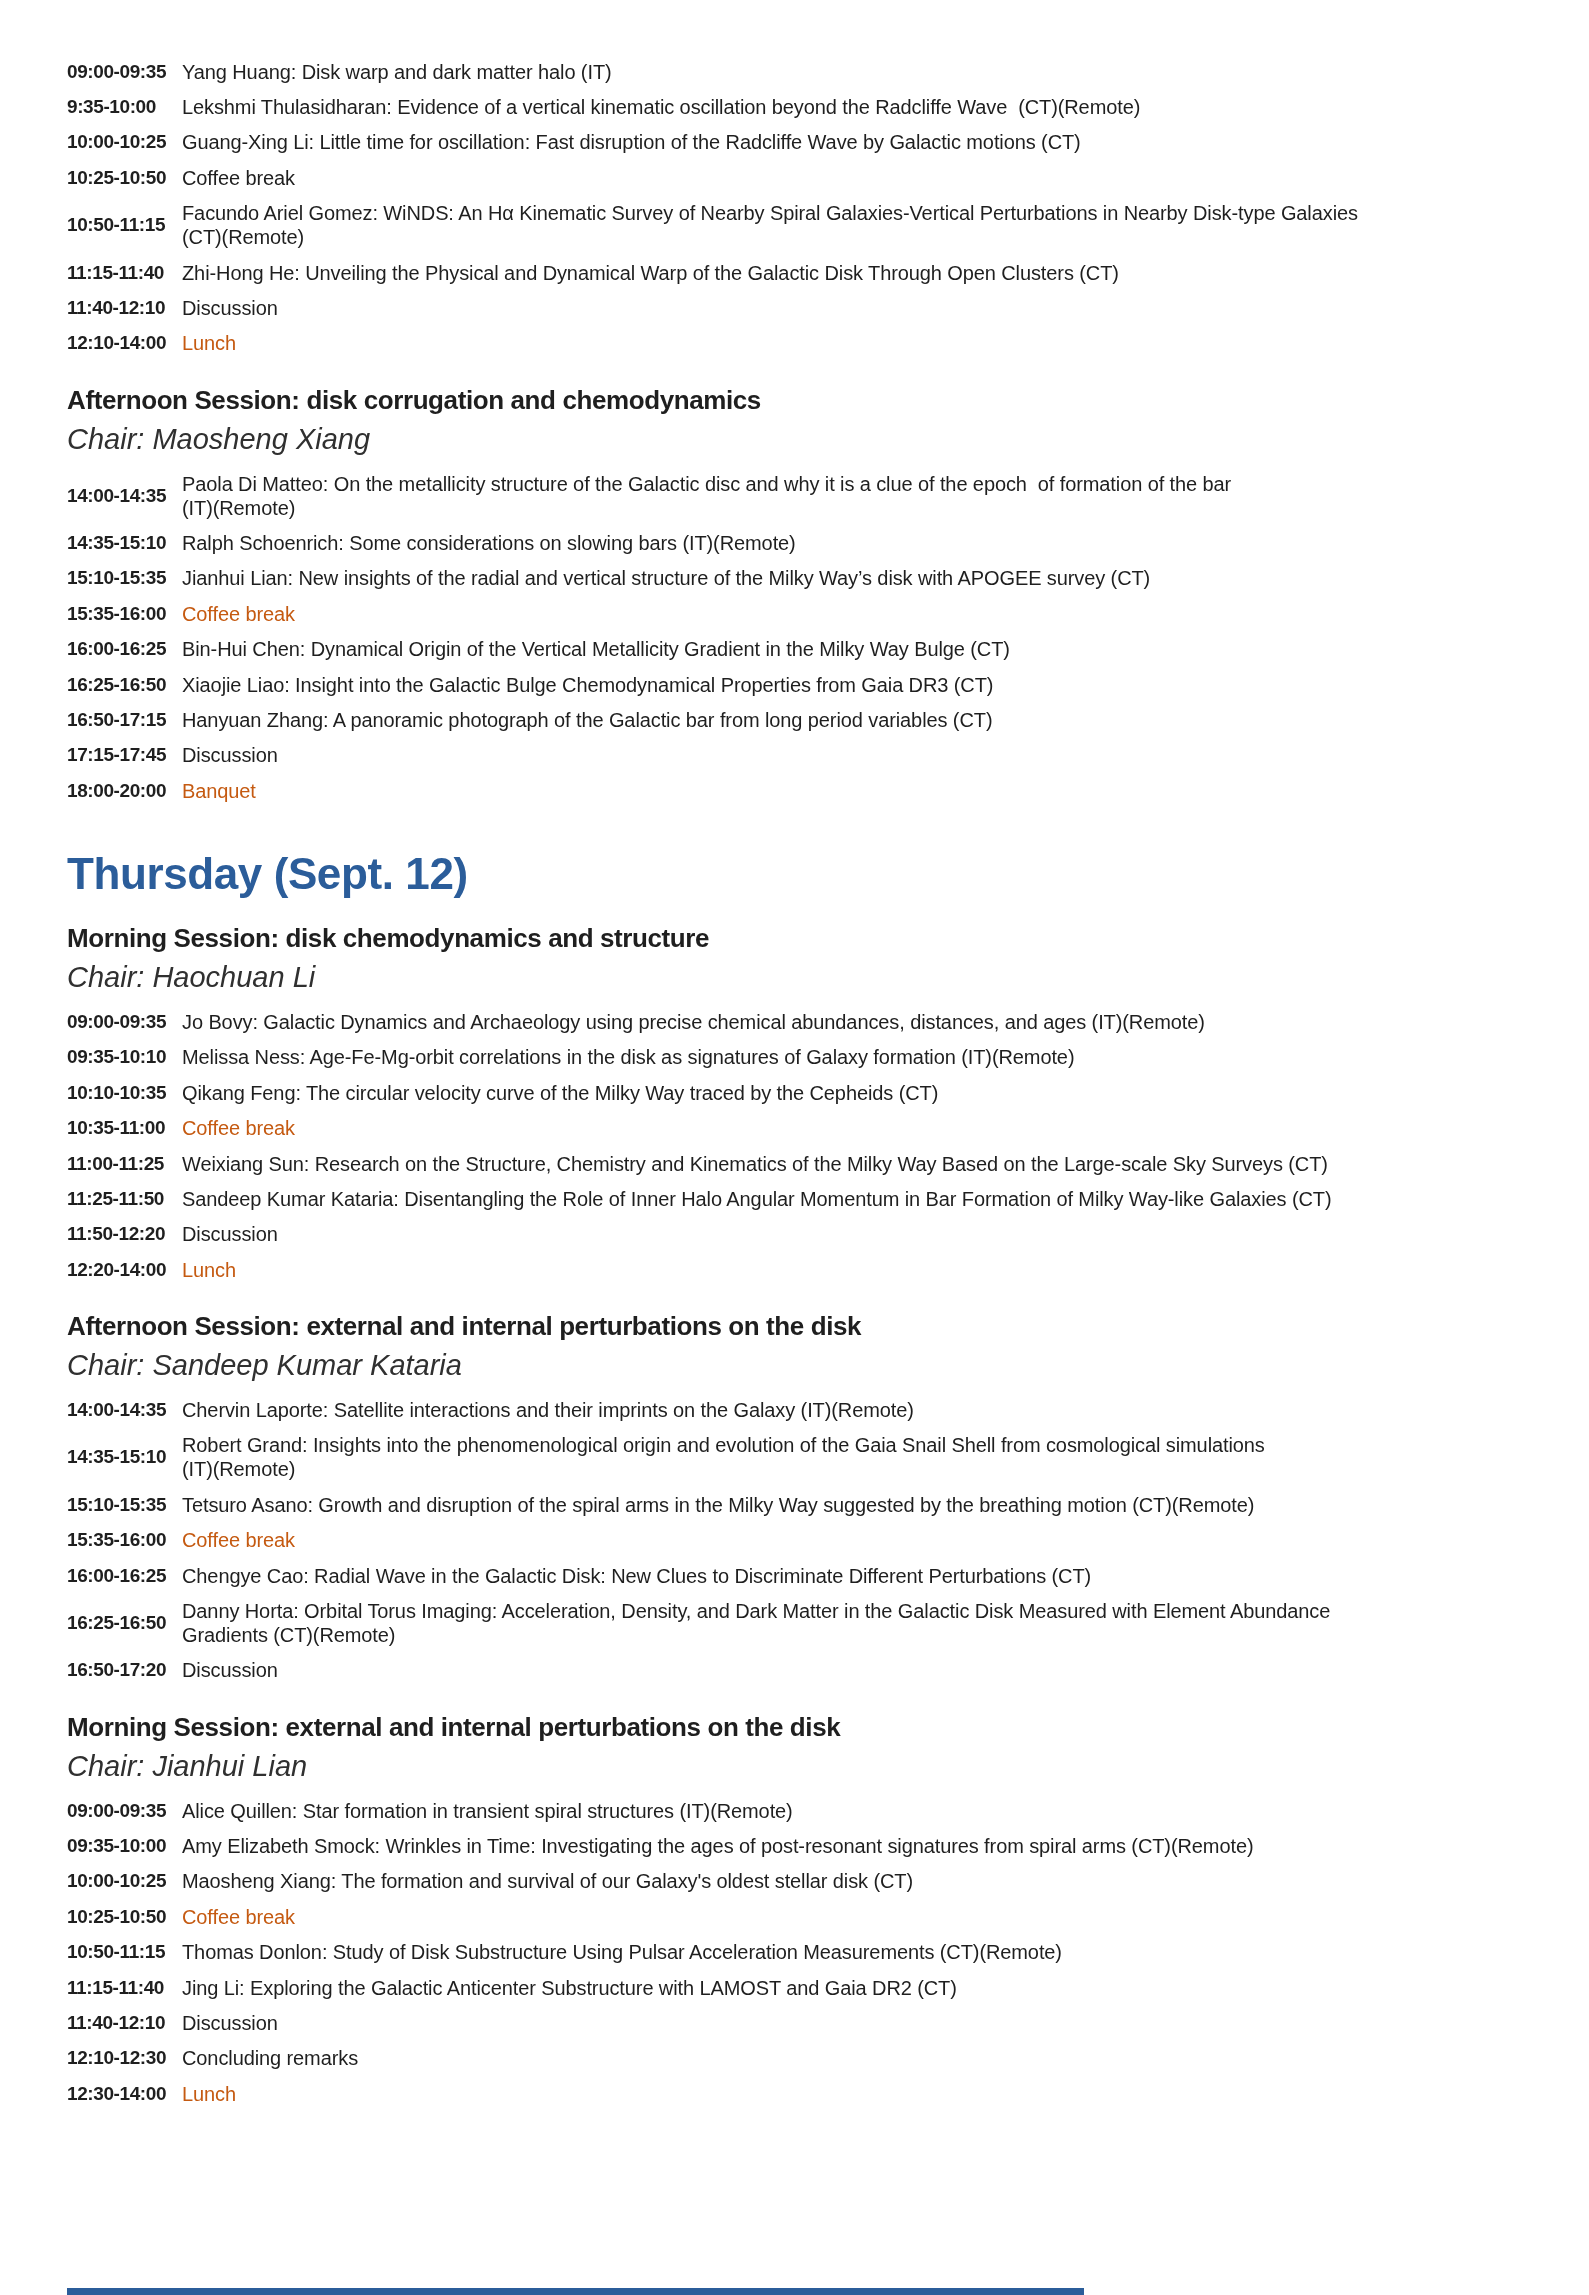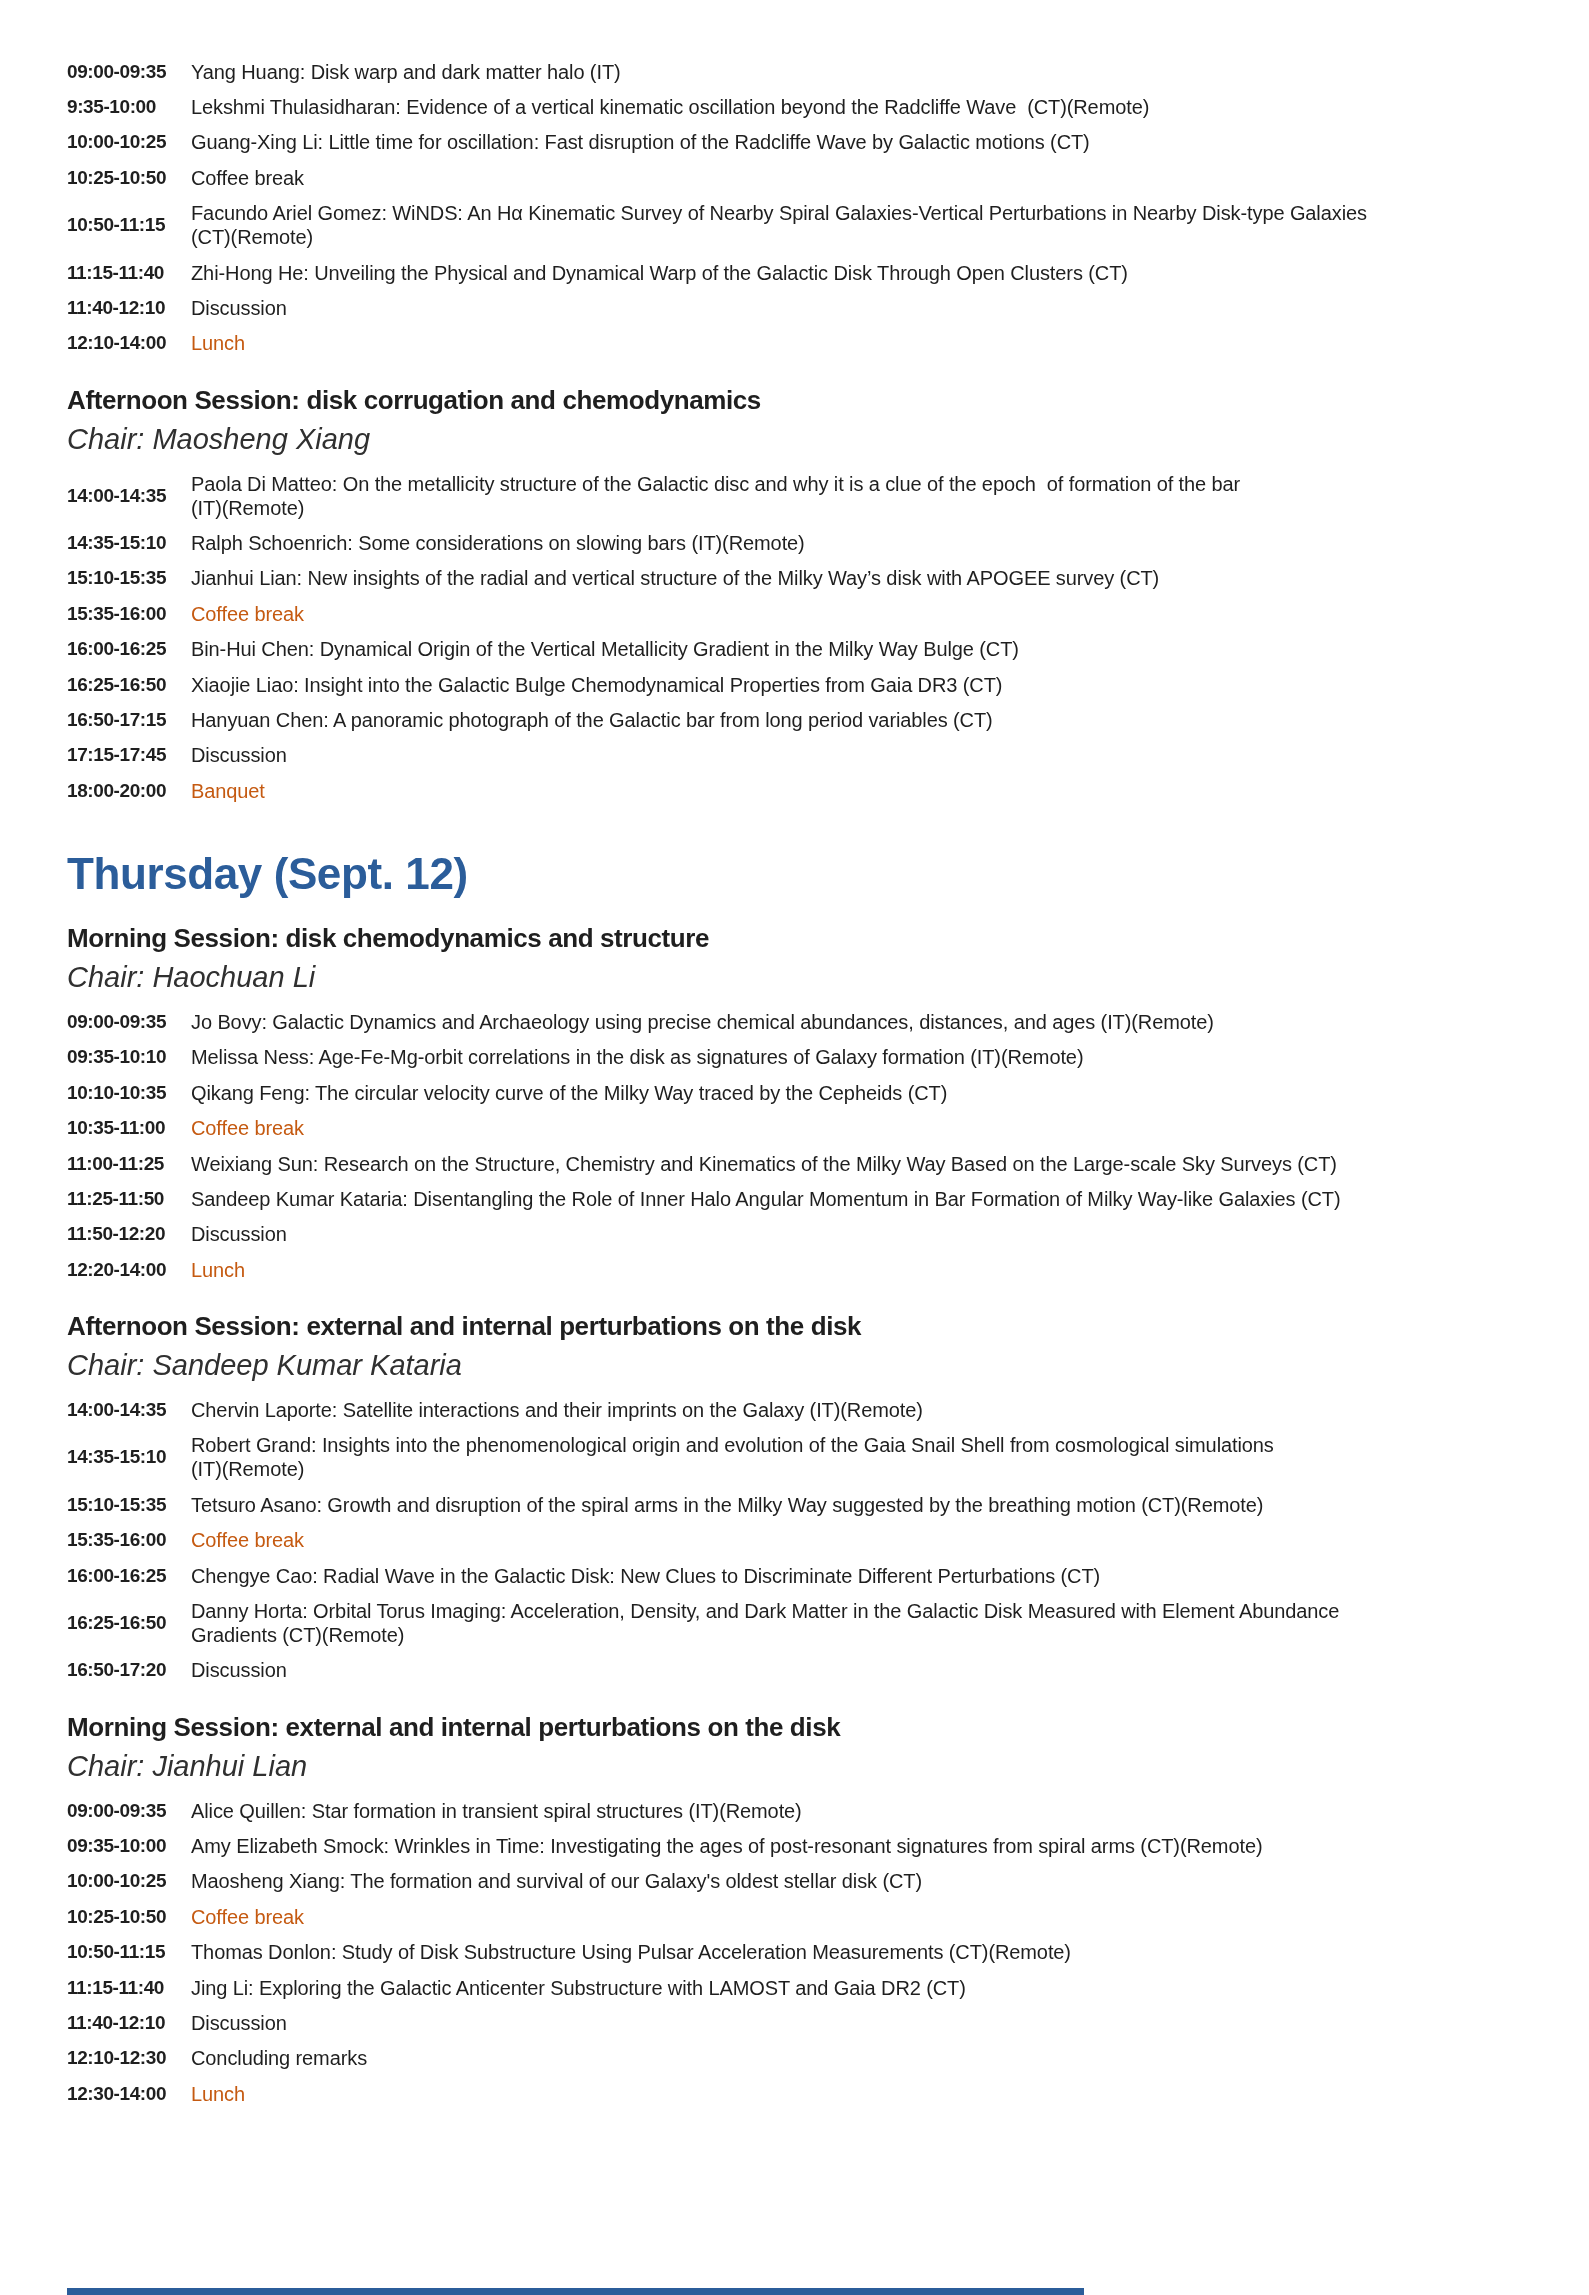--- a/index.html
+++ b/index.html
@@ -31,21 +31,21 @@
   .chair {
     font-size: 29px;
     font-style: italic;
     color: #303030;
     margin: 4.2px 0 10px 0;
   }
   .schedule { width: 100%; }
   .row {
     display: grid;
     grid-template-columns: 112px 1fr;
-    column-gap: 12px;
+    column-gap: 3px;
     align-items: center;
     padding: 5.7px 0;
   }
   .time {
     font-size: 19px;
     font-weight: bold;
     letter-spacing: -0.4px;
     white-space: nowrap;
     line-height: 24px;
   }
@@ -128,21 +128,21 @@
         <div class="row">
           <span class="time">16:00-16:25</span>
           <span class="title">Bin-Hui Chen: Dynamical Origin of the Vertical Metallicity Gradient in the Milky Way Bulge (CT)</span>
         </div>
         <div class="row">
           <span class="time">16:25-16:50</span>
           <span class="title">Xiaojie Liao: Insight into the Galactic Bulge Chemodynamical Properties from Gaia DR3 (CT)</span>
         </div>
         <div class="row">
           <span class="time">16:50-17:15</span>
-          <span class="title">Hanyuan Chen: A panoramic photograph of the Galactic bar from long period variables (CT)</span>
+          <span class="title">Hanyuan Zhang: A panoramic photograph of the Galactic bar from long period variables (CT)</span>
         </div>
         <div class="row">
           <span class="time">17:15-17:45</span>
           <span class="title">Discussion</span>
         </div>
         <div class="row">
           <span class="time">18:00-20:00</span>
           <span class="title accent">Banquet</span>
         </div>
       </div>

